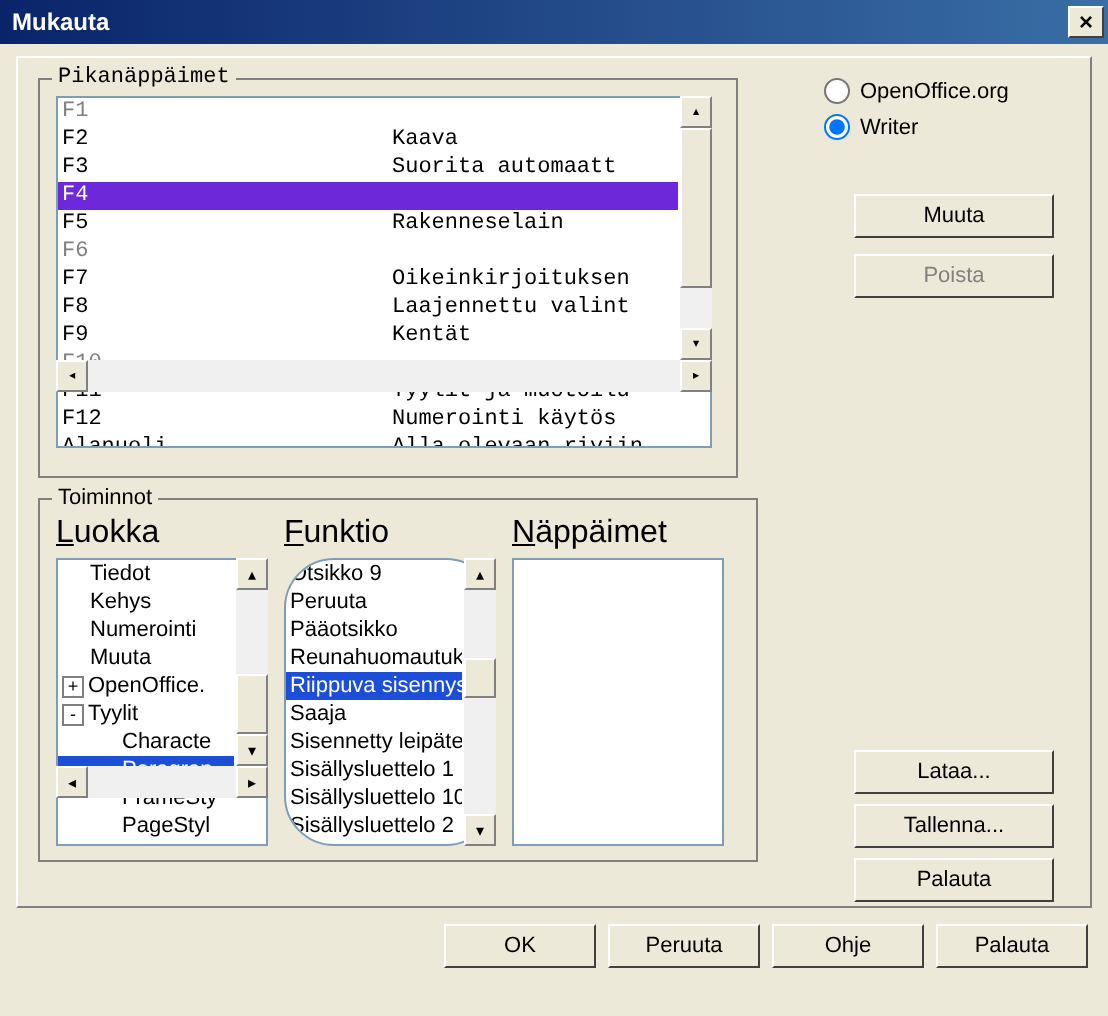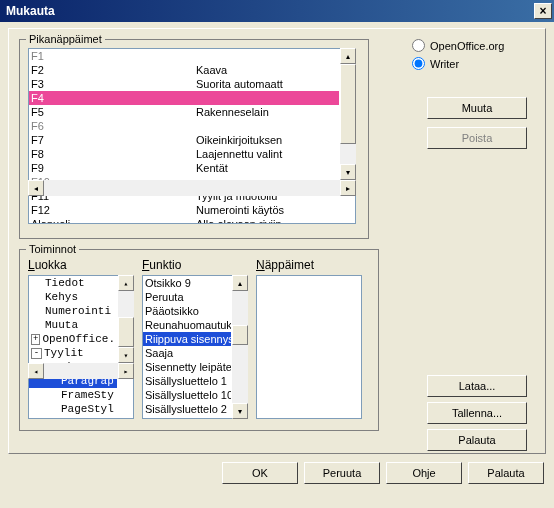--- a/index.html
+++ b/index.html
@@ -6,41 +6,41 @@
 body { font-family: Tahoma, Arial, sans-serif; font-size: 11px; background: #ECE9D8; width: 554px; height: 508px; overflow: hidden; }
 .titlebar { background: linear-gradient(to right, #0A246A, #3A6EA5); color: white; height: 22px; display: flex; align-items: center; justify-content: space-between; padding: 0 2px 0 6px; font-weight: bold; font-size: 12px; }
 .close-btn { width: 18px; height: 16px; background: #ECE9D8; border: 1px solid #fff; border-right-color: #404040; border-bottom-color: #404040; color: #000; display: flex; align-items: center; justify-content: center; font-family: Arial; font-size: 12px; font-weight: bold; cursor: pointer; }
 .dialog-body { padding: 6px 8px; background: #ECE9D8; height: 486px; position: relative; }
 .tabs { display: flex; position: relative; z-index: 2; }
 .tab { padding: 3px 10px; background: #ECE9D8; border: 1px solid #808080; border-bottom: none; cursor: pointer; position: relative; margin-right: -1px; }
 .tab.active { background: #ECE9D8; border-bottom: 1px solid #ECE9D8; margin-bottom: -1px; z-index: 3; border-top: 1px solid #fff; border-left: 1px solid #fff; }
 .tab-content { border: 1px solid #808080; border-top-color: #fff; border-left-color: #fff; background: #ECE9D8; padding: 10px; height: 426px; position: relative; }
 .fieldset { border: 1px solid #808080; padding: 8px; position: relative; }
 .fieldset-label { position: absolute; top: -7px; left: 6px; background: #ECE9D8; padding: 0 3px; font-size: 11px; }
-.shortcut-fieldset { width: 350px; height: 200px; }
+.shortcut-fieldset { width: 350px; height: 200px; font-family: Liberation Mono, monospace; }
 .listbox { background: #fff; border: 1px solid #7F9DB9; overflow: auto; font-size: 11px; }
 .shortcut-list { width: 328px; height: 176px; }
 .shortcut-row { display: flex; padding: 0 2px; height: 14px; line-height: 14px; }
 .shortcut-key { width: 165px; flex-shrink: 0; }
-.shortcut-row.selected { background: #ec4899; color: white; }
+.shortcut-row.selected { background: #6d28d9; color: white; }
 .shortcut-row.disabled { color: #808080; }
 .radio-group { position: absolute; top: 10px; left: 403px; }
 .radio-item { display: flex; align-items: center; margin-bottom: 5px; gap: 5px; }
 .radio-item input { margin: 0; }
 .btn { width: 100px; height: 22px; background: #ECE9D8; border: 1px solid #fff; border-right-color: #404040; border-bottom-color: #404040; font-size: 11px; cursor: pointer; display: flex; align-items: center; justify-content: center; }
 .btn.disabled { color: #808080; text-align: center; }
 .side-buttons { position: absolute; right: 18px; top: 68px; display: flex; flex-direction: column; gap: 8px; }
 .side-buttons2 { position: absolute; right: 18px; top: 346px; display: flex; flex-direction: column; gap: 5px; }
 .functions-fieldset { width: 360px; height: 182px; margin-top: 10px; }
 .functions-row { display: flex; gap: 8px; }
 .func-col { display: flex; flex-direction: column; }
-.func-label { margin-bottom: 3px; font-size: 12px; }
+.func-label { margin-bottom: 3px; font-size: 16px; }
 .func-label u { text-decoration: underline; }
 .tree-box { width: 106px; height: 144px; }
-.func-box { width: 106px; height: 144px; }
+.func-box { width: 106px; height: 144px; border-radius: 25px; }
 .keys-box { width: 106px; height: 144px; }
 .tree-item { padding: 0 2px; height: 14px; line-height: 14px; white-space: nowrap; overflow: hidden; display: flex; align-items: center; }
 .tree-item.selected { background: #1d4ed8; color: white; }
 .tree-indent1 { padding-left: 16px; }
 .tree-indent2 { padding-left: 32px; }
 .tree-toggle { display: inline-block; width: 11px; height: 11px; border: 1px solid #808080; text-align: center; line-height: 9px; font-size: 9px; margin-right: 2px; background: #fff; color: #000; }
 .bottom-buttons { position: absolute; bottom: 24px; right: 10px; display: flex; gap: 6px; }
 .bottom-buttons .btn { width: 76px; }
 .scrollbar-v { position: absolute; right: 0; top: 0; bottom: 16px; width: 16px; background: #F0F0F0; }
 .scroll-btn { width: 16px; height: 16px; background: #ECE9D8; border: 1px solid #fff; border-right-color: #808080; border-bottom-color: #808080; display: flex; align-items: center; justify-content: center; font-size: 8px; }
@@ -142,21 +142,21 @@
     <div class="side-buttons">
       <div class="btn">Muuta</div>
       <div class="btn disabled">Poista</div>
     </div>
 
     <div class="fieldset functions-fieldset">
       <span class="fieldset-label">Toiminnot</span>
       <div class="functions-row">
         <div class="func-col">
           <span class="func-label"><u>L</u><span>uokka</span></span>
-          <div class="list-wrap" style="width:106px;height:104px;font-family:Liberation Mono, monospace;">
+          <div class="list-wrap" style="width:106px;height:120px;">
             <div class="listbox tree-box" id="category-list" style="overflow:hidden;padding-right:16px;padding-bottom:16px;">
                 <div class="tree-item tree-indent1">
                   <span>Tiedot</span>
                 </div>
                 <div class="tree-item tree-indent1">
                   <span>Kehys</span>
                 </div>
                 <div class="tree-item tree-indent1">
                   <span>Numerointi</span>
                 </div>

